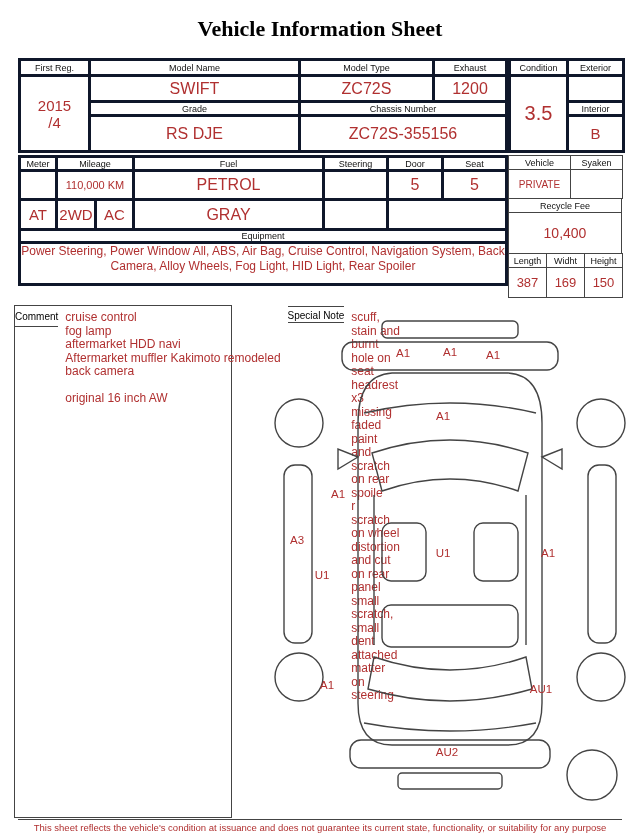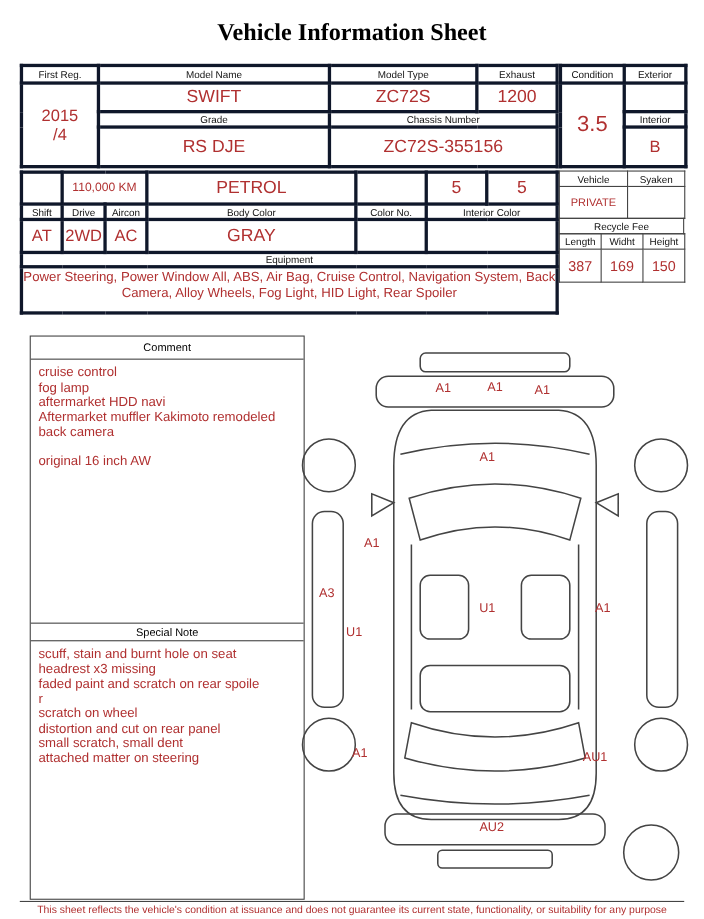--- a/index.html
+++ b/index.html
@@ -21,22 +21,22 @@
   .fs10 { font-size:10px; } .fs11 { font-size:11px; } .fs13 { font-size:13px; }
   .fs14 { font-size:14px; } .fs15 { font-size:15px; } .fs16 { font-size:16px; }
   .fs20 { font-size:20px; }
   .pre { white-space:pre-line; text-align:left; padding-left:8px; }
   .left { text-align:left; padding:1px 6px; }
 
   .h14 td { height:14px; } .h16 td { height:16px; } .h13 td { height:13px; }
   .h26 td { height:26px; } .h29 td { height:29px; } .h30 td { height:30px; }
   .h36 td { height:36px; } .h41 td { height:41px; } .h42 td { height:42px; }
 
-  .main-box { position:absolute; left:27px; top:305px; width:250px; height:513px;
-              border:1px solid #444; display:flex; flex-direction:column; }
+  .main-box { position:absolute; left:14px; top:305px; width:218px; height:513px;
+              border:1px solid #444; display:flex; }
   .box-hdr { height:21px; line-height:21px; text-align:center; font-size:10px;
              border-bottom:1px solid #444; flex:0 0 auto; }
   .note-hdr { border-top:1px solid #444; }
   .box-body { padding:5px 7px; color:#b03030; font-size:12px; line-height:13.5px; }
   .comment-body { height:239px; flex:0 0 auto; }
   .note-body { flex:1 1 auto; }
   .txt-line { white-space:normal; }
 
   .diagram { position:absolute; left:270px; top:315px; width:360px; height:500px; }
   .diagram svg { position:absolute; left:0; top:0; }
@@ -113,35 +113,35 @@
     <colgroup>
       <col style="width:37px">
         <col style="width:39px">
         <col style="width:38px">
       <col style="width:190px">
         <col style="width:64px">
         <col style="width:55px">
         <col style="width:64px">
     </colgroup>
     <tbody>
+        <tr class="h14">
+      <td class="hdr">Meter</td>
+      <td class="hdr" colspan="2">Mileage</td>
+      <td class="hdr">Fuel</td>
+      <td class="hdr">Steering</td>
+      <td class="hdr">Door</td>
+      <td class="hdr">Seat</td>
+    </tr>
     <tr class="h29">
       <td class="val fs11"></td>
       <td class="val fs11" colspan="2">110,000 KM</td>
       <td class="val fs16">PETROL</td>
       <td class="val fs14"></td>
       <td class="val fs16">5</td>
       <td class="val fs16">5</td>
-    </tr>
-    <tr class="h14">
-      <td class="hdr">Shift</td>
-      <td class="hdr">Drive</td>
-      <td class="hdr">Aircon</td>
-      <td class="hdr">Body Color</td>
-      <td class="hdr">Color No.</td>
-      <td class="hdr" colspan="2">Interior Color</td>
     </tr>
     <tr class="h30">
       <td class="val fs15">AT</td>
       <td class="val fs15">2WD</td>
       <td class="val fs15">AC</td>
       <td class="val fs16">GRAY</td>
       <td class="val fs14"></td>
       <td class="val fs14" colspan="2"></td>
     </tr>
     <tr class="h13">
@@ -167,20 +167,23 @@
       <tr class="h29">
         <td class="val fs10">PRIVATE</td>
         <td class="val fs10"></td>
       </tr>
     </tbody>
       </table>
     <table>
       <tbody>
           <tr class="h14">
         <td class="hdr">Recycle Fee</td>
+      </tr>
+      <tr class="h41">
+        <td class="val fs14">10,400</td>
       </tr>
     </tbody>
       </table>
     <table>
       <colgroup>
           <col style="width:38px">
           <col style="width:38px">
           <col style="width:38px">
         </colgroup>
       <tbody>

